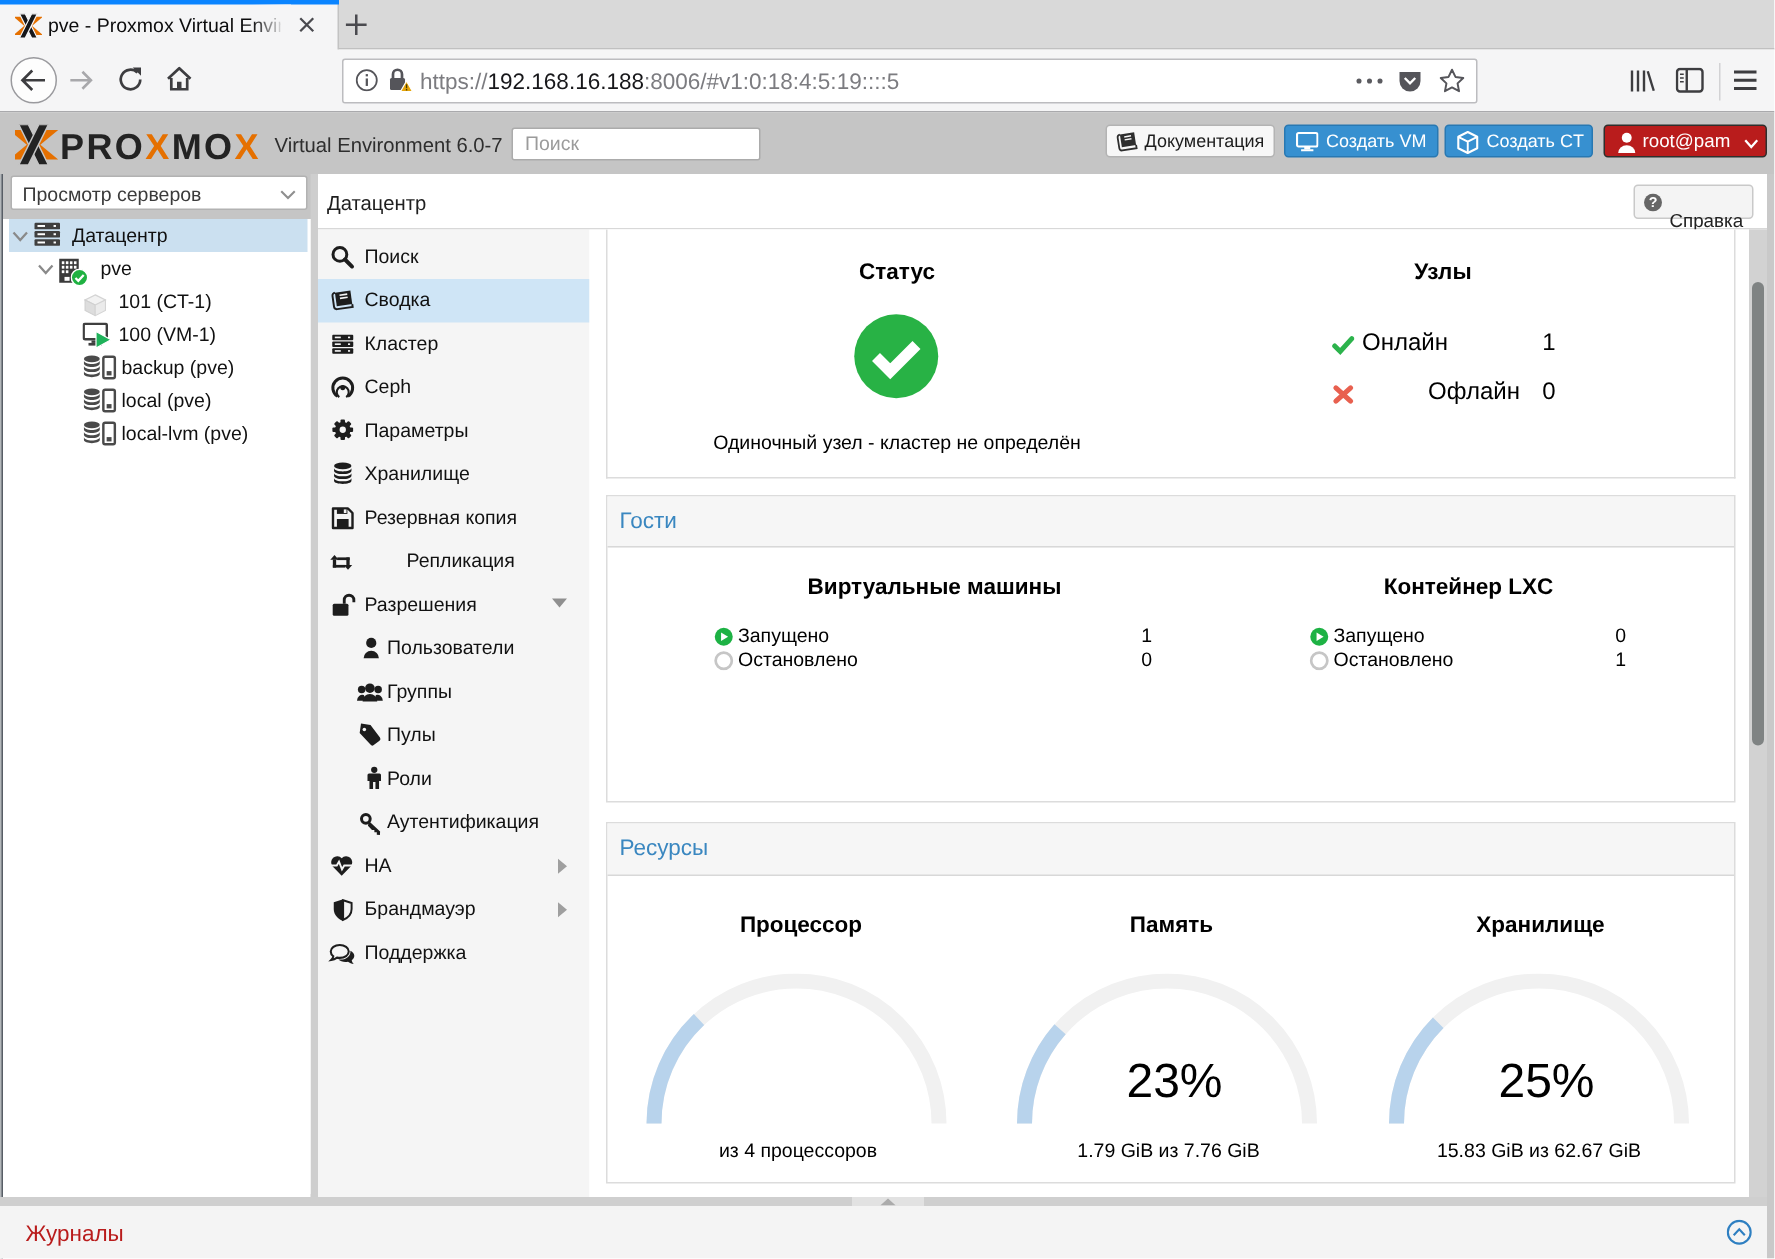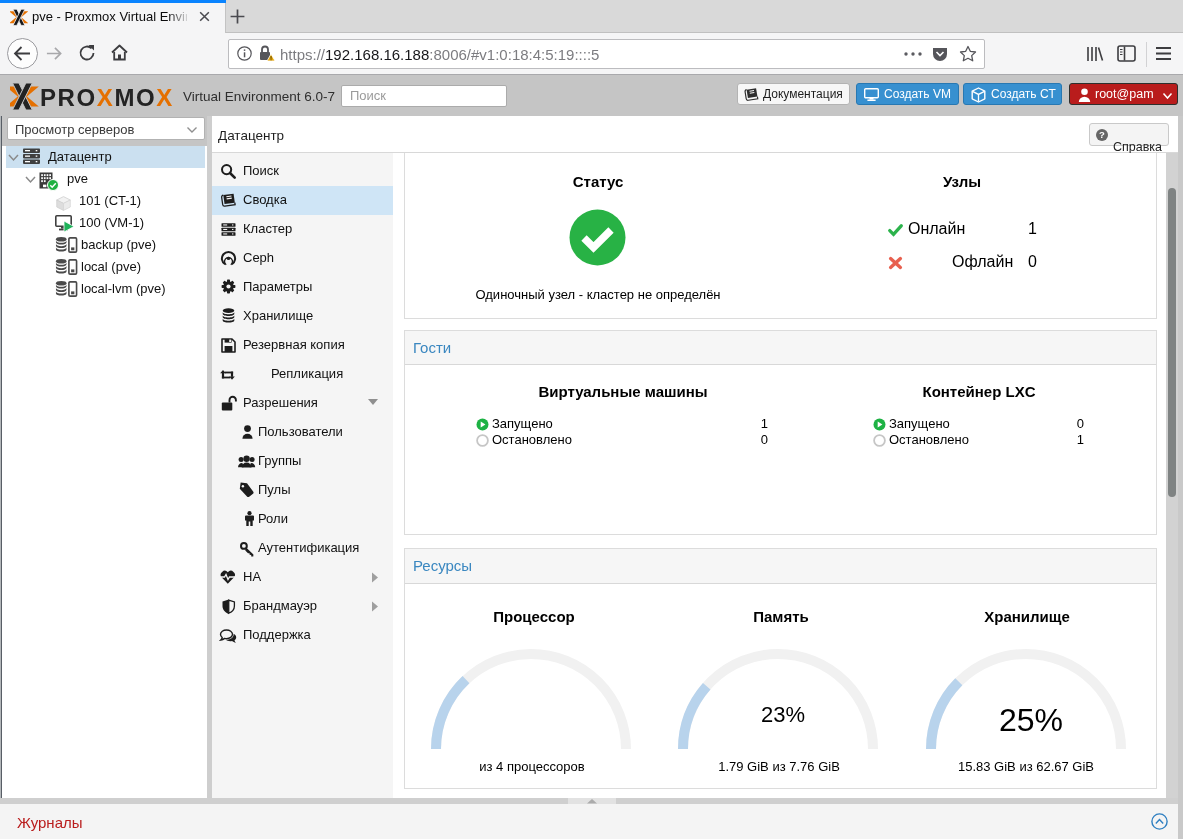--- a/index.html
+++ b/index.html
@@ -477,21 +477,21 @@
   </svg>
   <svg class="abs" style="left:280px;top:496px;" width="210" height="105" viewBox="0 0 210 105">
     <path d="M10 100 A95 95 0 0 1 200 100" stroke="#f1f1f1" stroke-width="10" fill="none"></path>
     <path d="M10 100 A95 95 0 0 1 33.7 37.2" stroke="#b8d3ec" stroke-width="10" fill="none"></path>
   </svg>
   <svg class="abs" style="left:528px;top:496px;" width="210" height="105" viewBox="0 0 210 105">
     <path d="M10 100 A95 95 0 0 1 200 100" stroke="#f1f1f1" stroke-width="10" fill="none"></path>
     <path d="M10 100 A95 95 0 0 1 37.8 32.8" stroke="#b8d3ec" stroke-width="10" fill="none"></path>
   </svg>
 
-  <div class="abs" style="left:240px;top:549px;width:300px;text-align:center;font-size:22px;">23%</div>
+  <div class="abs" style="left:240px;top:549px;width:300px;text-align:center;font-size:32px;">23%</div>
   <div class="abs" style="left:488px;top:549px;width:300px;text-align:center;font-size:32px;">25%</div>
   <div class="abs" style="left:-11px;top:606px;width:300px;text-align:center;">из 4 процессоров</div>
   <div class="abs" style="left:236px;top:606px;width:300px;text-align:center;">1.79 GiB из 7.76 GiB</div>
   <div class="abs" style="left:483px;top:606px;width:300px;text-align:center;">15.83 GiB из 62.67 GiB</div>
 </div>
 
 <div class="abs" style="left:1178px;top:116px;width:5px;height:723px;background:#c9c9c9;"></div>
 <div class="abs" style="left:1166px;top:153px;width:12px;height:651px;background:#d2d2d2;"></div>
 <div class="abs" style="left:1168px;top:188px;width:8px;height:309px;background:#7f8383;border-radius:4px;"></div>
 

